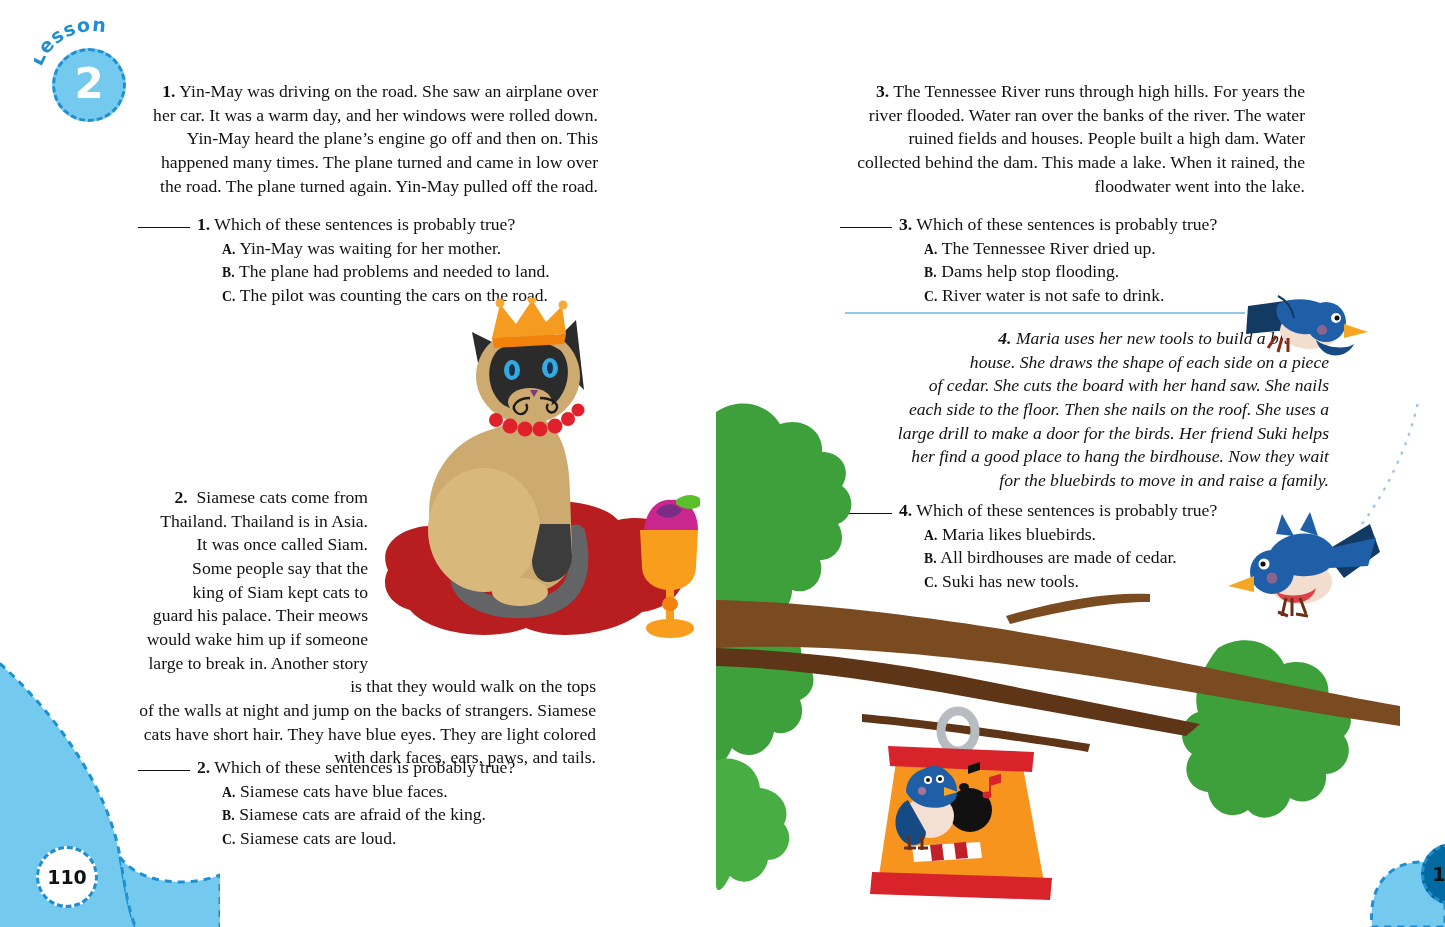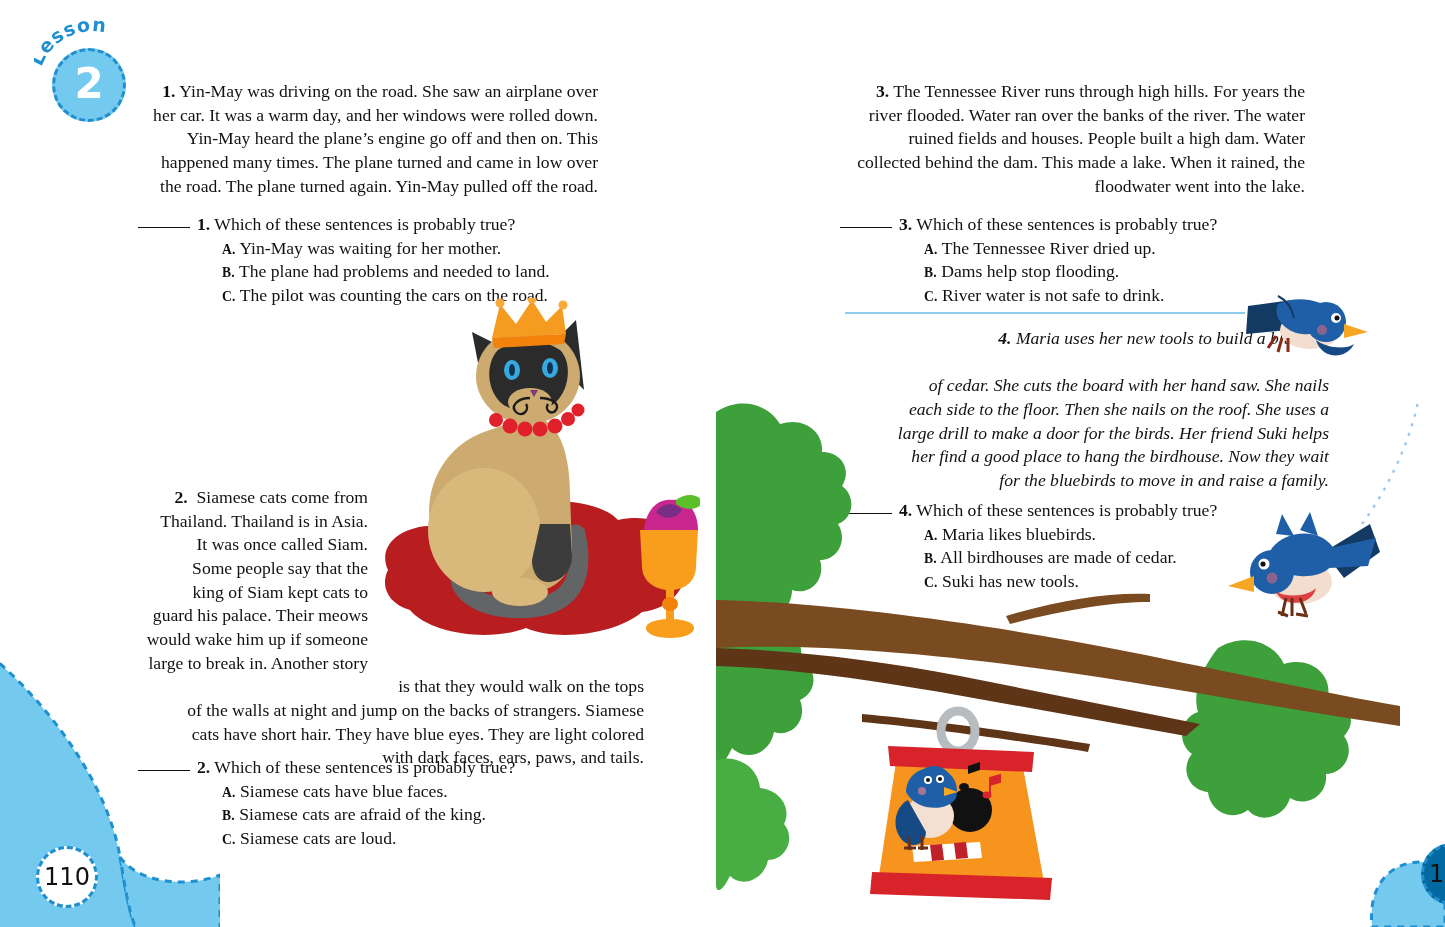--- a/index.html
+++ b/index.html
@@ -57,21 +57,21 @@
 
   .divider{
     position:absolute;height:1.6px;background:#8fcbe8;
   }
 
   
   .pagenum{
     position:absolute;width:62px;height:62px;border-radius:50%;
     display:flex;align-items:center;justify-content:center;
     font-family:"DejaVu Sans","Liberation Sans",sans-serif;
-    font-weight:normal;font-size:24px;color:#111;
+    font-weight:bold;font-size:19px;color:#111;
     box-sizing:border-box;
   }
   .pagenum-110{left:36px;top:846px;background:#ffffff;border:3px dashed #1f8fd0;}
   .pagenum-111{left:1421px;top:843px;background:#0369a1;border:3px dashed #1f8fd0;text-align:right;}
 
   .art{position:absolute;pointer-events:none;}
 </style>
 </head>
 <body>
 
@@ -209,21 +209,21 @@
       <span class="num">2.</span>&nbsp;
       <span>Siamese cats come from</span><br>
       <span>Thailand. Thailand is in Asia.</span><br>
       <span>It was once called Siam.</span><br>
       <span>Some people say that the</span><br>
       <span>king of Siam kept cats to</span><br>
       <span>guard his palace. Their meows</span><br>
       <span>would wake him up if someone</span><br>
       <span>large to break in. Another story</span><br>
     </div>
-    <div style="width:460px;white-space:nowrap;margin-left:48px;">
+    <div style="width:460px;white-space:nowrap;">
       <span>is that they would walk on the tops</span><br>
       <span>of the walls at night and jump on the backs of strangers. Siamese</span><br>
       <span>cats have short hair. They have blue eyes. They are light colored</span><br>
       <span>with dark faces, ears, paws, and tails.</span>
     </div>
   </div>
 
   <div class="question-block" style="position:absolute;left:138px;top:756px;width:470px;">
     <div class="q-line">
       <span class="blank"></span><span class="qnum">2.</span>
@@ -272,21 +272,21 @@
         <span>River water is not safe to drink.</span>
       </div>
     </div>
   </div>
 
   <div class="divider" style="left:122px;top:312px;width:400px;"></div>
 
   <div class="passage" style="position:absolute;left:136px;top:327px;width:470px;white-space:nowrap;font-style:italic;">
     <span class="num">4.</span>
     <span>Maria uses her new tools to build a bluebird</span><br>
-    <br>
+    <span>house. She draws the shape of each side on a piece</span><br>
     <span>of cedar. She cuts the board with her hand saw. She nails</span><br>
     <span>each side to the floor. Then she nails on the roof. She uses a</span><br>
     <span>large drill to make a door for the birds. Her friend Suki helps</span><br>
     <span>her find a good place to hang the birdhouse. Now they wait</span><br>
     <span>for the bluebirds to move in and raise a family.</span>
   </div>
 
   <div class="question-block" style="position:absolute;left:117px;top:499px;width:470px;">
     <div class="q-line">
       <span class="blank"></span><span class="qnum">4.</span>

